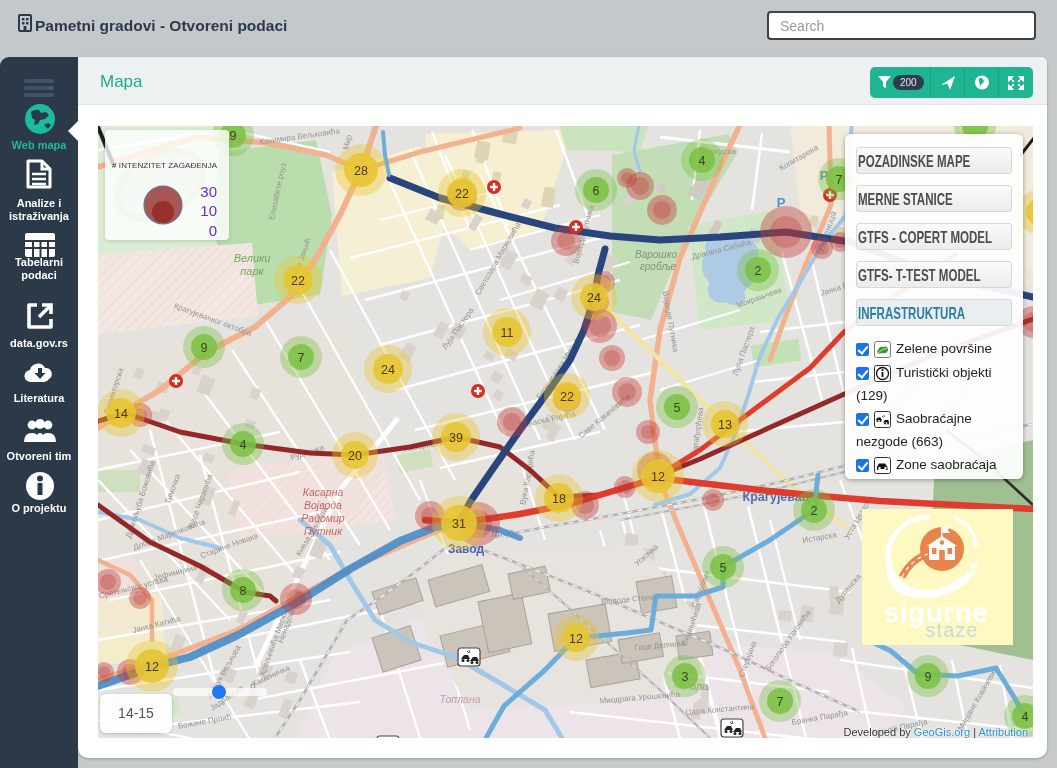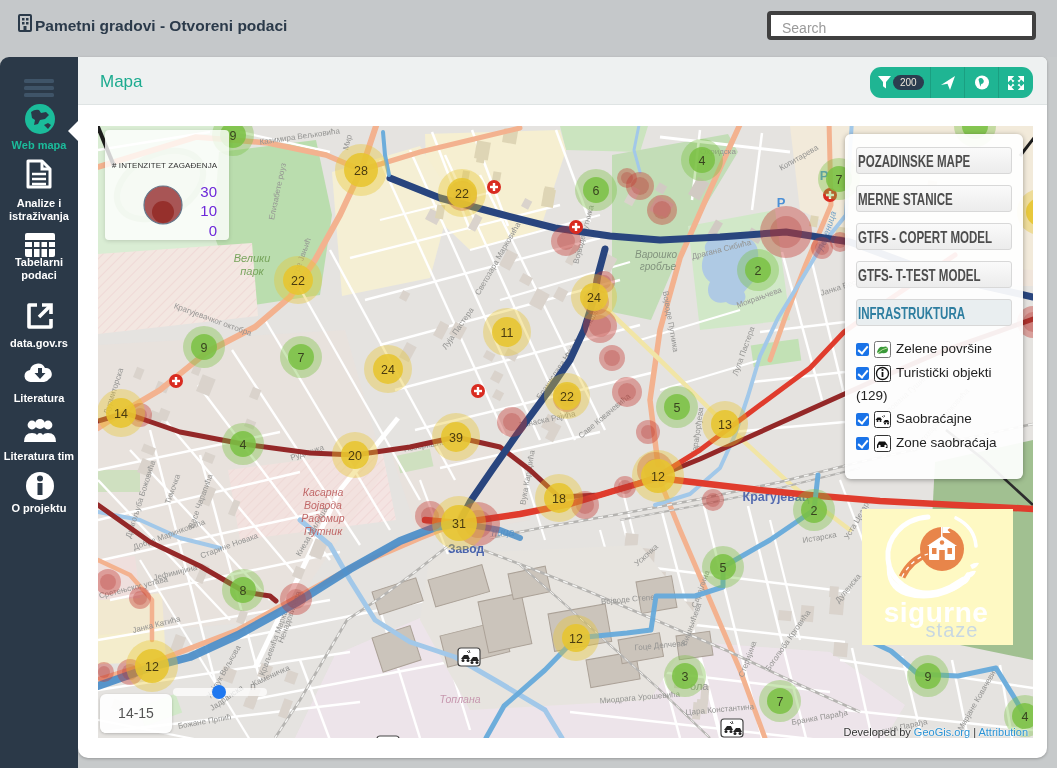--- a/index.html
+++ b/index.html
@@ -1,28 +1,28 @@
 <!DOCTYPE html>
 <html><head><meta charset="utf-8"><title>Pametni gradovi - Otvoreni podaci</title>
 <style>
 *{margin:0;padding:0;box-sizing:border-box}
 html,body{width:1057px;height:768px;overflow:hidden}
 body{font-family:"Liberation Sans",sans-serif;background:#c7cacb;position:relative}
 .hdr{position:absolute;left:0;top:0;width:1057px;height:57px;background:#c5c8ca}
 .hdr .ttl{position:absolute;left:35px;top:17px;font-size:15.5px;font-weight:bold;color:#2b3a4a}
 .hdr .bico{position:absolute;left:18px;top:14px}
-.search{position:absolute;left:767px;top:11px;width:269px;height:29px;background:#fff;border:4px solid #404040;border-radius:4px;font-size:14px;color:#9a9a9a;line-height:27px;padding-left:11px}
+.search{position:absolute;left:767px;top:11px;width:269px;height:29px;background:#fff;border:2px solid #404040;border-radius:4px;font-size:14px;color:#9a9a9a;line-height:27px;padding-left:11px}
 .side{position:absolute;left:0;top:57px;width:78px;height:711px;background:#2b3948;border-top-left-radius:9px}
 .si{position:absolute;width:78px;text-align:center;color:#fff;font-size:11px;font-weight:bold;line-height:13px}
 .si.teal{color:#1bbc9b}
 .notch{position:absolute;left:68px;top:64px;width:0;height:0;border-top:10px solid transparent;border-bottom:10px solid transparent;border-right:10px solid #ffffff}
 .card{position:absolute;left:78px;top:57px;width:969px;height:701px;background:#fff;border-radius:0 6px 10px 10px;box-shadow:0 1px 3px rgba(0,0,0,.25)}
 .mhead{position:absolute;left:78px;top:57px;width:969px;height:48px;background:#eef1f1;border-bottom:1px solid #dfe4e4;border-top-right-radius:6px}
 .mapa{position:absolute;left:100px;top:72px;font-size:17px;font-weight:normal;color:#1cab8f}
-.tbar{position:absolute;left:870px;top:67px;width:163px;height:31px;background:#1fb593;border-radius:11px;display:flex}
+.tbar{position:absolute;left:870px;top:67px;width:163px;height:31px;background:#1fb593;border-radius:5px;display:flex}
 .tbar .b{position:relative;border-right:1px solid rgba(0,0,0,.12)}
 .tbar .b1{width:61px}.tbar .b2,.tbar .b3,.tbar .b4{width:34px}
 .tbar .b:last-child{border-right:none}
 .badge{position:absolute;left:23px;top:8px;background:#2b3d4f;color:#f0e8dc;border-radius:8px;font-size:10px;padding:1.5px 7px;line-height:12px}
 .mapbox{position:absolute;left:98px;top:126px;width:935px;height:612px;overflow:hidden;background:#e7e5e1}
 .legend{position:absolute;left:105px;top:130px;width:124px;height:110px;background:rgba(255,255,255,.8);border-radius:4px;box-shadow:0 1px 4px rgba(0,0,0,.15)}
 .legend .t{position:absolute;left:7px;top:31px;font-size:8px;color:#333;letter-spacing:.1px}
 .legend .n{position:absolute;font-size:15px;color:#6d28d9;right:12px}
 .panel{position:absolute;left:845px;top:134px;width:178px;height:345px;background:rgba(255,255,255,.93);border-radius:6px;box-shadow:0 1px 5px rgba(0,0,0,.35);padding:13px 11px 0 11px}
 .ph{height:27px;line-height:26px;background:linear-gradient(#fafafa,#ececec);border:1px solid #d8d8d8;border-radius:3px;margin-bottom:11px;padding-left:1px;font-size:16.5px;font-weight:bold;color:#4d4d4d;white-space:nowrap}
@@ -124,21 +124,21 @@
     </svg>
  <div class="si" style="top:335px">Literatura</div>
  <svg style="position:absolute;left:21px;top:361px" width="38" height="28">
       <g fill="#fff">
         <circle cx="11" cy="7" r="4.4"></circle>
         <circle cx="27" cy="7" r="4.4"></circle>
         <circle cx="19" cy="6" r="5"></circle>
         <path d="M3,24 q0,-9 8,-9 q4,0 5,2 q1,-2 3,-2 q2,0 3,2 q1,-2 5,-2 q8,0 8,9 z"></path>
       </g>
     </svg>
- <div class="si" style="top:393px">Literatura tim</div>
+ <div class="si" style="top:393px">Otvoreni tim</div>
  <svg style="position:absolute;left:25px;top:414px" width="30" height="30">
       <circle cx="15" cy="15" r="14" fill="#fff"></circle>
       <rect x="12.5" y="12" width="5" height="12" fill="#2b3948"></rect>
       <circle cx="15" cy="7.5" r="3" fill="#2b3948"></circle>
     </svg>
  <div class="si" style="top:445px">O projektu</div>
 </div>
 <div class="mapbox">
 <svg width="935" height="612" viewBox="98 126 935 612" style="display:block">
 <rect x="98" y="126" width="935" height="612" fill="#e7e5e1"></rect>
@@ -698,20 +698,21 @@
   <div class="row"><div class="cb"></div><svg class="mic" viewBox="0 0 17 17">
           <rect x="0.5" y="0.5" width="16" height="16" rx="2" fill="#fff" stroke="#333"></rect>
           <path d="M1.5,9 l2,-2.5 h3 l1.5,2.5 z" fill="#111"></path>
           <circle cx="3.5" cy="10" r="1" fill="#111"></circle>
           <circle cx="6.5" cy="10" r="1" fill="#111"></circle>
           <path d="M9,11.5 l2,-2.5 h3 l1.5,2.5 z" fill="#111"></path>
           <circle cx="11" cy="12.5" r="1" fill="#111"></circle>
           <circle cx="14" cy="12.5" r="1" fill="#111"></circle>
           <path d="M8,5 l1.5,1.5 M10,4 l0.5,2" stroke="#111" stroke-width="0.7"></path>
         </svg>Saobraćajne</div>
+  <div class="wrap2">nezgode (663)</div>
   <div class="row"><div class="cb"></div><svg class="mic" viewBox="0 0 17 17">
           <rect x="0.5" y="0.5" width="16" height="16" rx="2" fill="#fff" stroke="#333"></rect>
           <path d="M3,10 l2,-3.5 h6 l2.5,3.5 v3 h-1.5 l-0.5,-1 h-7 l-0.5,1 H3 z" fill="#111"></path>
           <circle cx="5.5" cy="11" r="1.2" fill="#fff"></circle>
           <circle cx="11.5" cy="11" r="1.2" fill="#fff"></circle>
         </svg>Zone saobraćaja</div>
  </div>
 </div>
 <div class="logo">
  <svg width="151" height="136" viewBox="0 0 151 136">

